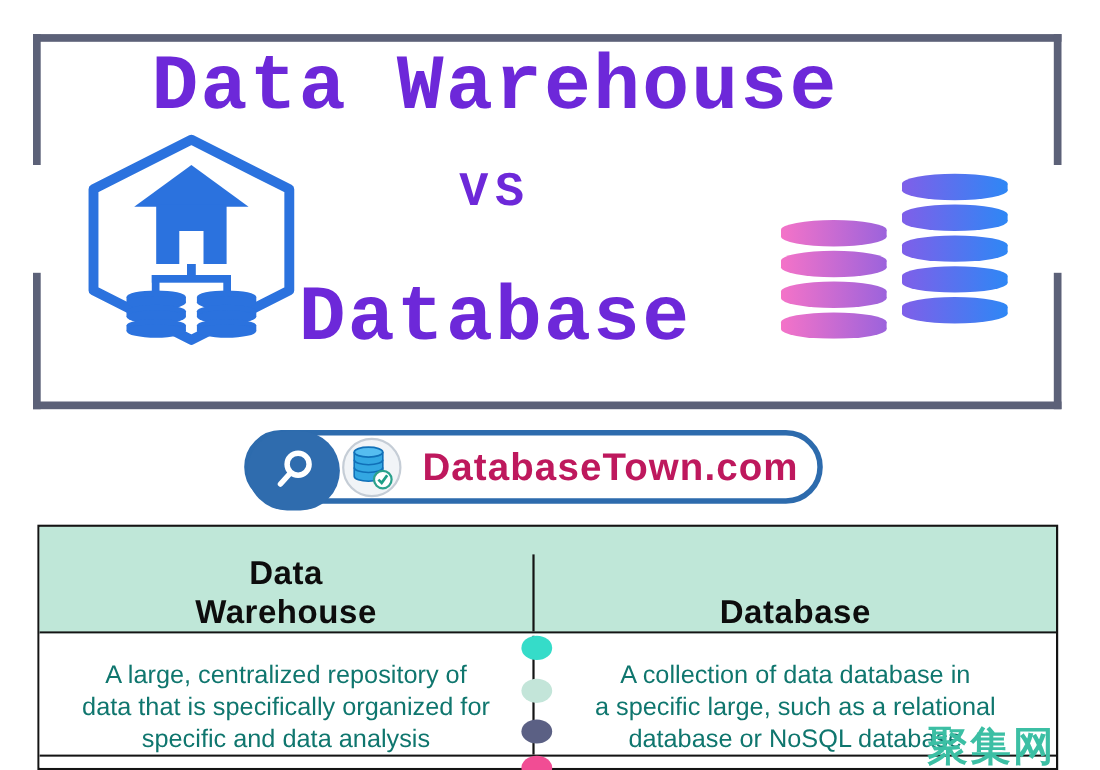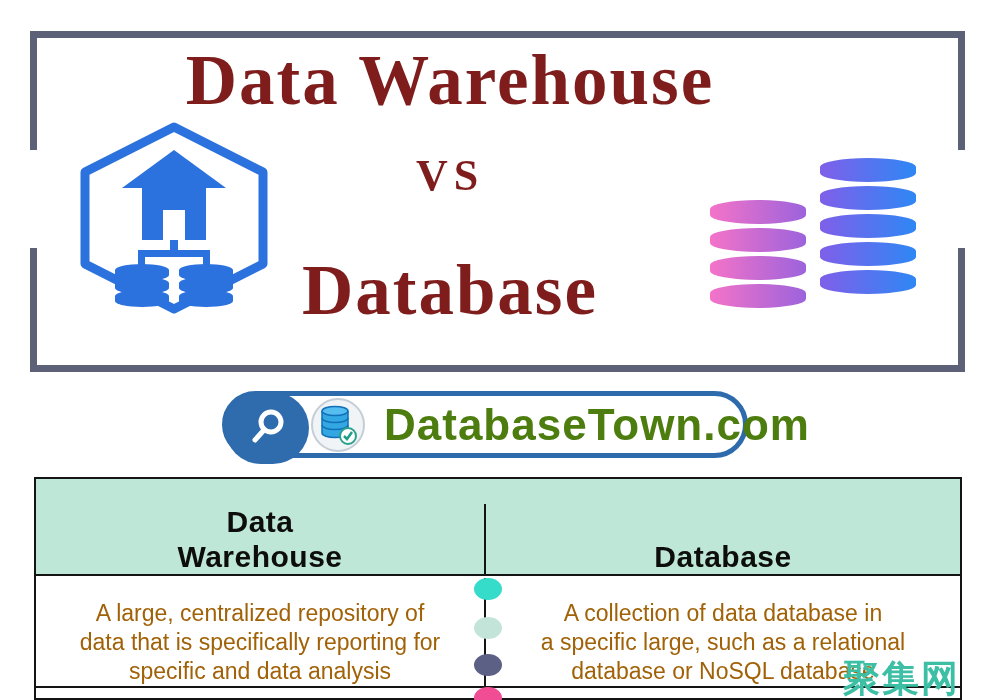--- a/index.html
+++ b/index.html
@@ -11,21 +11,21 @@
   .frame-seg { position:absolute; background:#5c6178; }
   .f-top    { left:30px;  top:31px;  width:935px; height:7px; }
   .f-bottom { left:30px;  top:365px; width:935px; height:7px; }
   .f-lt     { left:30px;  top:31px;  width:7px;  height:119px; }
   .f-lb     { left:30px;  top:248px; width:7px;  height:124px; }
   .f-rt     { left:958px; top:31px;  width:7px;  height:119px; }
   .f-rb     { left:958px; top:248px; width:7px;  height:124px; }
 
   .banner-title {
     position:absolute; left:0; width:900px; text-align:center;
-    color:#7f1d1d; font-family:Liberation Serif, serif; font-weight:bold;
+    color:#6d28d9; font-family:Liberation Mono, monospace; font-weight:bold;
   }
   .t-main { top:40px;  font-size:71px; letter-spacing:2px; }
   .t-vs   { top:150px; font-size:44px; letter-spacing:6px; }
   .t-db   { top:250px; font-size:71px; letter-spacing:2px; }
 
   .hex-icon    { position:absolute; left:66px;  top:120px; }
   .stacks-icon { position:absolute; left:708px; top:150px; }
 
   
   .pill {
@@ -39,41 +39,41 @@
     display:flex; align-items:center; justify-content:center;
   }
   .badge {
     position:absolute; left:84px; top:2px; width:54px; height:54px;
     background:#f1f4f7; border:2px solid #c5cdd6; border-radius:50%;
     box-sizing:border-box; display:flex; align-items:center; justify-content:center;
   }
   .site {
     position:absolute; left:157px; top:0; height:57px;
     display:flex; align-items:center;
-    font-size:44px; font-weight:bold; color:#4d7c0f; letter-spacing:1px;
+    font-size:35px; font-weight:bold; color:#be185d; letter-spacing:1px;
   }
 
   
   .ctable {
     position:absolute; left:34px; top:477px; width:928px; height:223px;
     border:2px solid #141414; background:#ffffff; box-sizing:border-box;
   }
   .trow { display:flex; box-sizing:border-box;align-items:flex-end; }
   .thead { height:97px; border-bottom:2px solid #141414; background:#bfe7d8; }
   .tbody { height:112px; border-bottom:2px solid #141414; background:#ffffff; }
   .tstub { height:10px; background:#ffffff; }
   .cell-l { width:450px; border-right:2px solid #141414; box-sizing:border-box; }
   .cell-r { flex:1; }
   .hcell {
     display:flex; flex-direction:column; align-items:center; justify-content:center;
     font-size:30px; font-weight:bold; color:#0d0d0d; line-height:35px; letter-spacing:0.5px;
   }
   .bcell {
     padding-top:21px; text-align:center;
-    font-size:23px; line-height:29px; color:#a16207; font-weight:500;margin-top:36px;
+    font-size:23px; line-height:29px; color:#0f766e; font-weight:500;margin-top:36px;
   }
 
   
   .dot { position:absolute; left:474px; width:28px; height:22px; border-radius:50%; z-index:4; }
   .dot-teal  { top:578px; background:#35dcc9; }
   .dot-mint  { top:617px; background:#c3e5d9; }
   .dot-slate { top:654px; background:#5b6084; }
   .dot-pink  { top:687px; background:#f14d94; }
 
   .watermark {
@@ -199,21 +199,21 @@
         <span>Data</span>
         <span>Warehouse</span>
       </div>
       <div class="cell-r hcell">
         <span>Database</span>
       </div>
     </div>
     <div class="trow tbody">
       <div class="cell-l bcell">
         <div>A large, centralized repository of</div>
-        <div>data that is specifically reporting for</div>
+        <div>data that is specifically organized for</div>
         <div>specific and data analysis</div>
       </div>
       <div class="cell-r bcell">
         <div>A collection of data database in</div>
         <div>a specific large, such as a relational</div>
         <div>database or NoSQL database</div>
       </div>
     </div>
     <div class="trow tstub">
       <div class="cell-l"></div>

